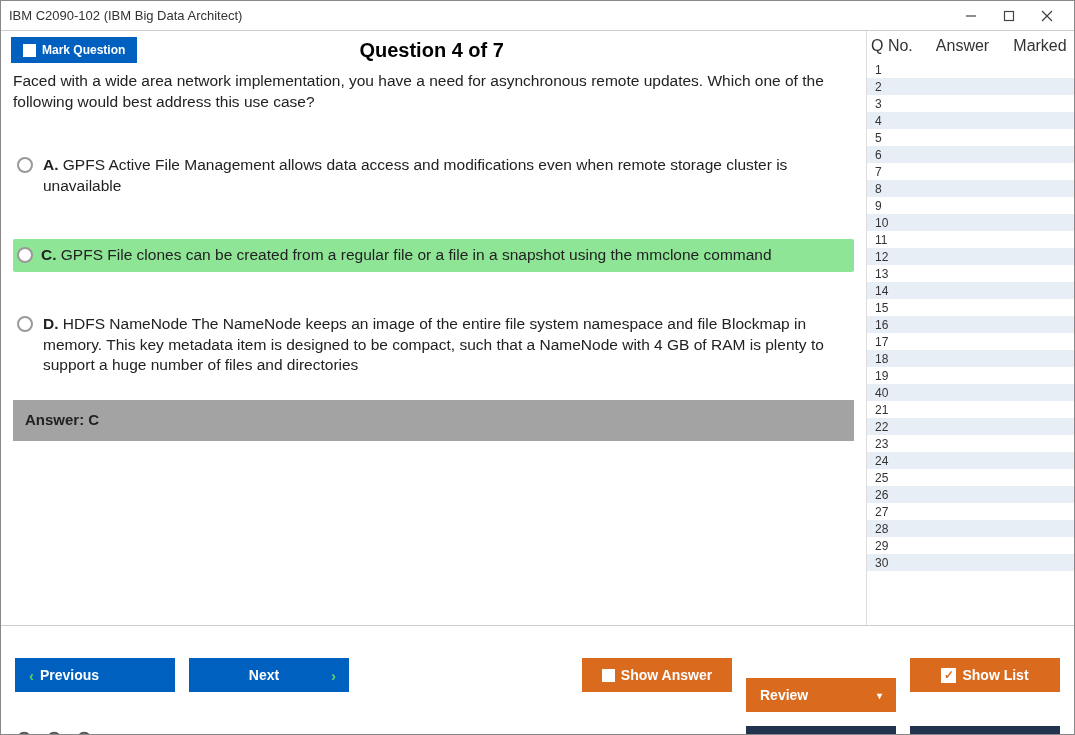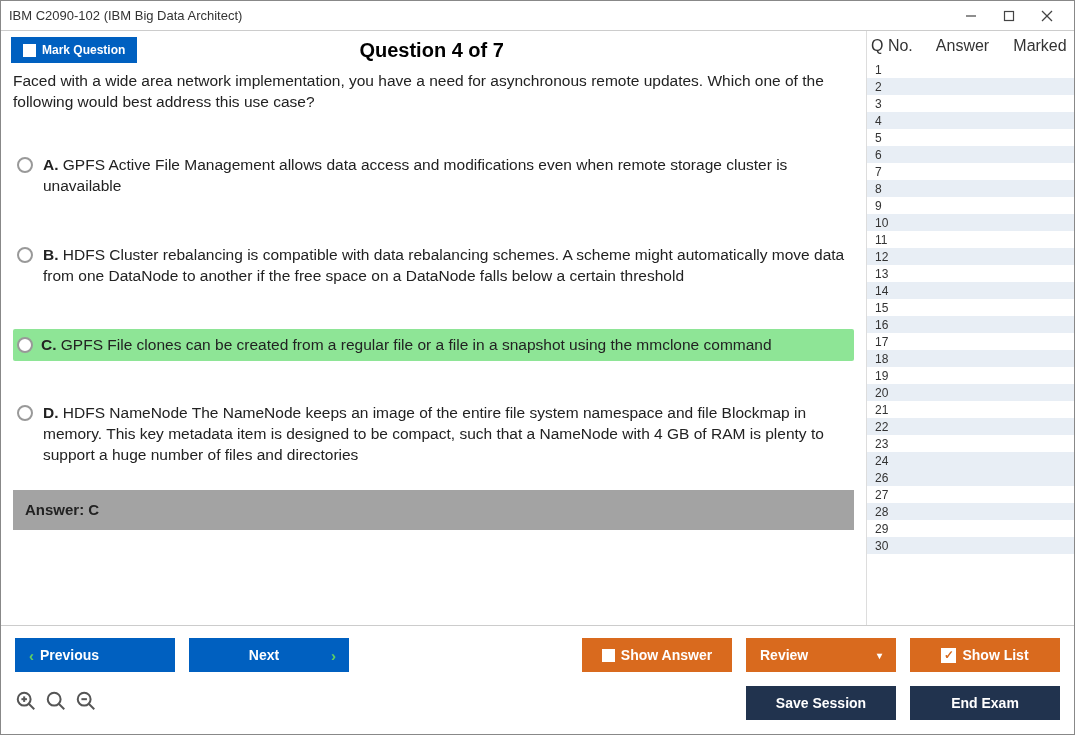--- a/index.html
+++ b/index.html
@@ -83,24 +83,20 @@
       </div>
       <div class="question-title">Question 4 of 7</div>
     </div>
     <div class="question-body">
       <div class="qtext">Faced with a wide area network implementation, you have a need for asynchronous remote updates. Which one of the following would best address this use case?</div>
       <div id="options-container">
           <div class="option">
             <div class="radio"></div>
             <div class="opt-text"><b>A. </b>GPFS Active File Management allows data access and modifications even when remote storage cluster is unavailable</div>
           </div>
-          <div class="option">
-            <div class="radio"></div>
-            <div class="opt-text"><b>B. </b>HDFS Cluster rebalancing is compatible with data rebalancing schemes. A scheme might automatically move data from one DataNode to another if the free space on a DataNode falls below a certain threshold</div>
-          </div>
           <div class="option selected">
             <div class="radio"></div>
             <div class="opt-text"><b>C. </b>GPFS File clones can be created from a regular file or a file in a snapshot using the mmclone command</div>
           </div>
           <div class="option">
             <div class="radio"></div>
             <div class="opt-text"><b>D. </b>HDFS NameNode The NameNode keeps an image of the entire file system namespace and file Blockmap in memory. This key metadata item is designed to be compact, such that a NameNode with 4 GB of RAM is plenty to support a huge number of files and directories</div>
           </div>
         </div>
       <div class="answer-box">Answer: C</div>
@@ -165,33 +161,36 @@
         <div class="side-row">
           <div class="num">17</div>
         </div>
         <div class="side-row even">
           <div class="num">18</div>
         </div>
         <div class="side-row">
           <div class="num">19</div>
         </div>
         <div class="side-row even">
-          <div class="num">20</div>
+          <div class="num">40</div>
         </div>
         <div class="side-row">
           <div class="num">21</div>
         </div>
         <div class="side-row even">
           <div class="num">22</div>
         </div>
         <div class="side-row">
           <div class="num">23</div>
         </div>
         <div class="side-row even">
           <div class="num">24</div>
+        </div>
+        <div class="side-row">
+          <div class="num">25</div>
         </div>
         <div class="side-row even">
           <div class="num">26</div>
         </div>
         <div class="side-row">
           <div class="num">27</div>
         </div>
         <div class="side-row even">
           <div class="num">28</div>
         </div>
@@ -213,21 +212,21 @@
     </div>
     <div class="btn btn-blue" style="justify-content:flex-end; padding-right:13px;">
       <span style="flex:1;text-align:center;">Next</span>
       <span class="chev green">›</span>
     </div>
     <div class="spacer"></div>
     <div class="btn btn-orange" style="width:150px;">
       <span class="showans-box"></span>
       <span>Show Answer</span>
     </div>
-    <div class="btn btn-orange" style="width:150px; justify-content:space-between;">
+    <div class="btn btn-orange" style="width:150px; justify-content:space-between;margin-top:40px;">
       <span>Review</span>
       <span class="dd-arrow">▾</span>
     </div>
     <div class="btn btn-orange" style="width:150px;">
       <span class="showlist-box">✓</span>
       <span>Show List</span>
     </div>
   </div>
   <div class="footer-row">
     <div class="zoom-row">

